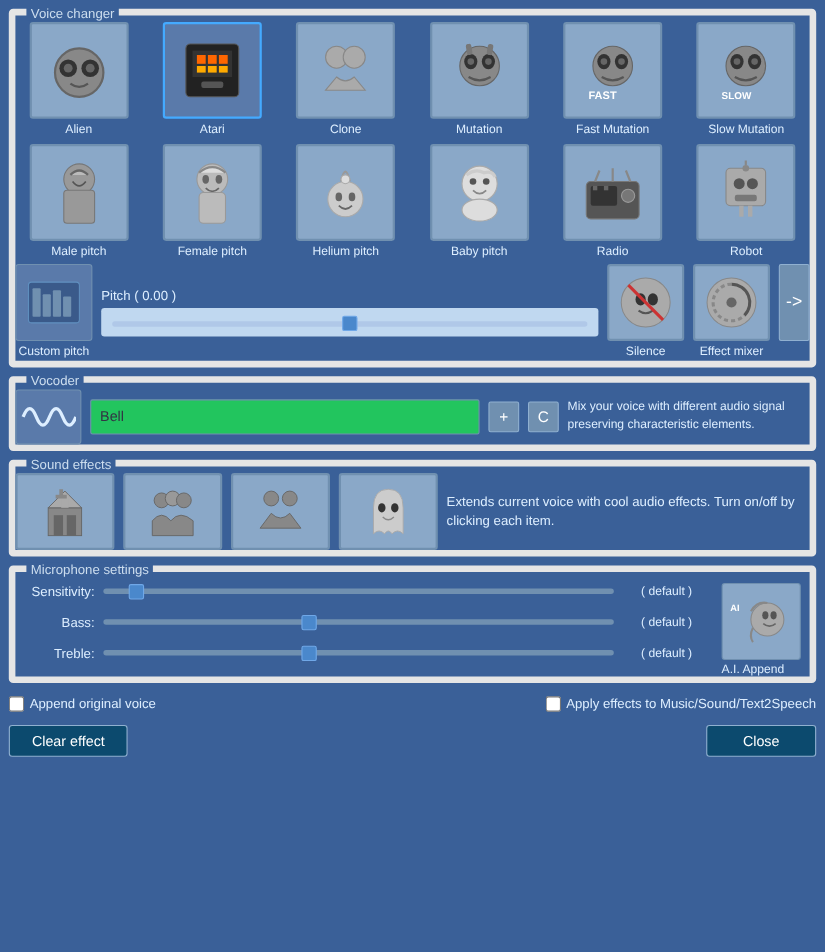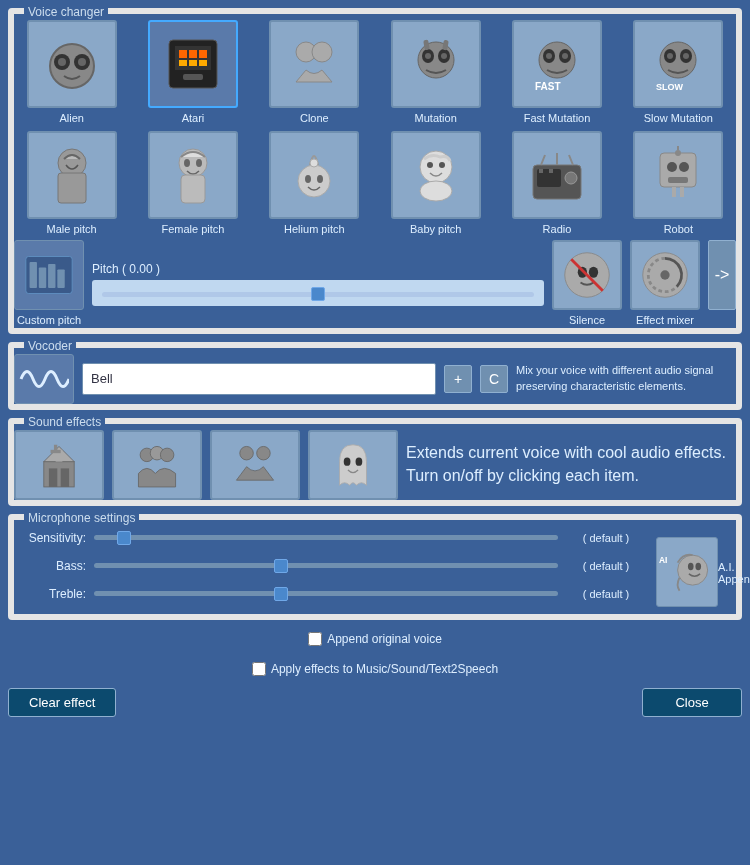--- a/index.html
+++ b/index.html
@@ -133,21 +133,21 @@
       border: 1px solid #7090b0;
       border-radius: 3px;
       display: flex;
       align-items: center;
       justify-content: center;
     }
 
     .vocoder-select {
       flex: 1;
       height: 32px;
-      background: #ffffff;
+      background: #22c55e;
       border: 1px solid #7090b0;
       color: #334;
       padding: 0 8px;
       font-size: 13px;
       appearance: none;
       border-radius: 2px;
     }
 
     .btn-small {
       width: 28px;
@@ -190,21 +190,21 @@
       cursor: pointer;
     }
 
     .sfx-item svg {
       width: 54px;
       height: 54px;
     }
 
     .sfx-desc {
       flex: 1;
-      font-size: 16px;
+      font-size: 12px;
       color: #ddeeff;
       line-height: 1.4;
     }
 
     
     .mic-grid {
       display: flex;
       gap: 10px;
       margin-top: 10px;
     }
@@ -237,22 +237,21 @@
 
     .mic-value {
       width: 80px;
       font-size: 11px;
       color: #ddeeff;
       text-align: center;
     }
 
     .ai-denoise-box {
       display: flex;
-      flex-direction: row;
-      align-items: center;
+      flex-direction: column;
       width: 80px;
     }
 
     .ai-denoise-icon {
       width: 72px;
       height: 70px;
       background: #8aa8c8;
       border: 1px solid #7090b0;
       border-radius: 3px;
       display: flex;
@@ -266,21 +265,20 @@
       color: #ddeeff;
     }
 
     
     .checkboxes-row {
       display: flex;
       align-items: center;
       gap: 8px;
       margin-bottom: 8px;
       margin-top: 4px;
-      flex-direction: column;
     }
 
     .checkbox-item {
       display: flex;
       align-items: center;
       gap: 5px;
     }
 
     .checkbox-item input[type="checkbox"] {
       width: 14px;

